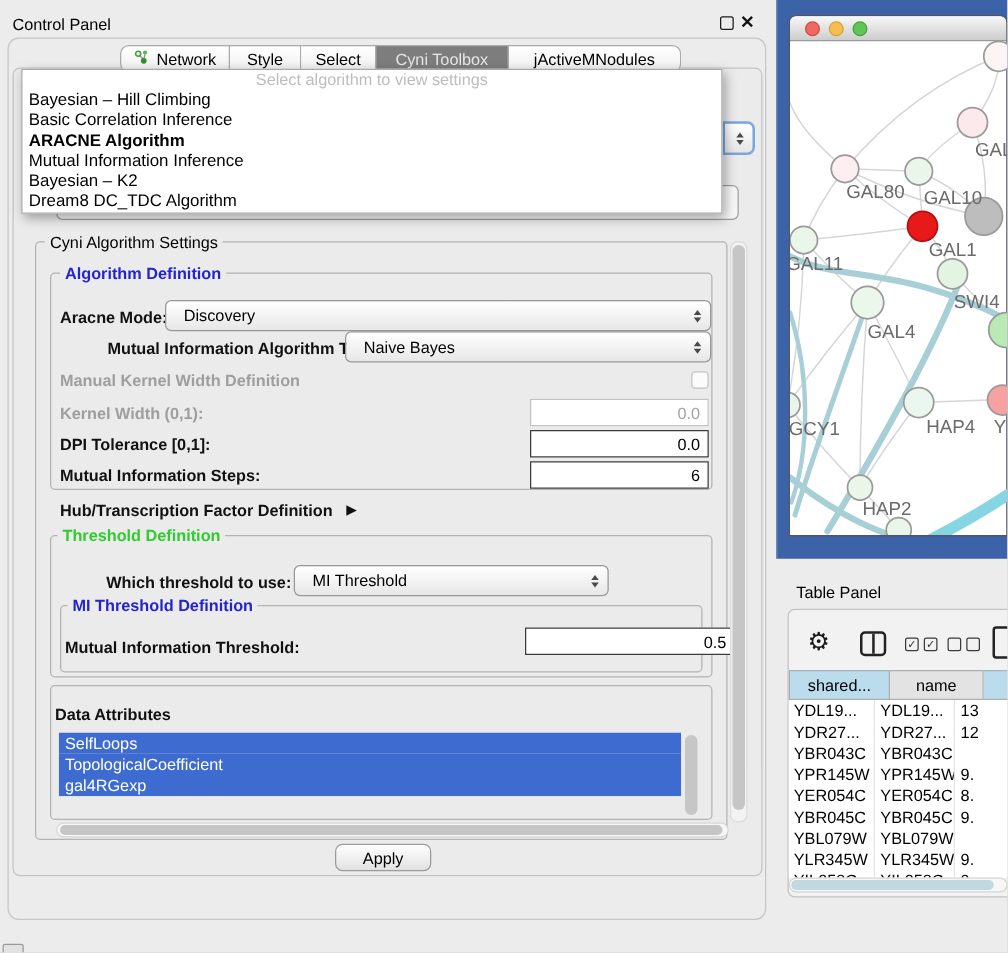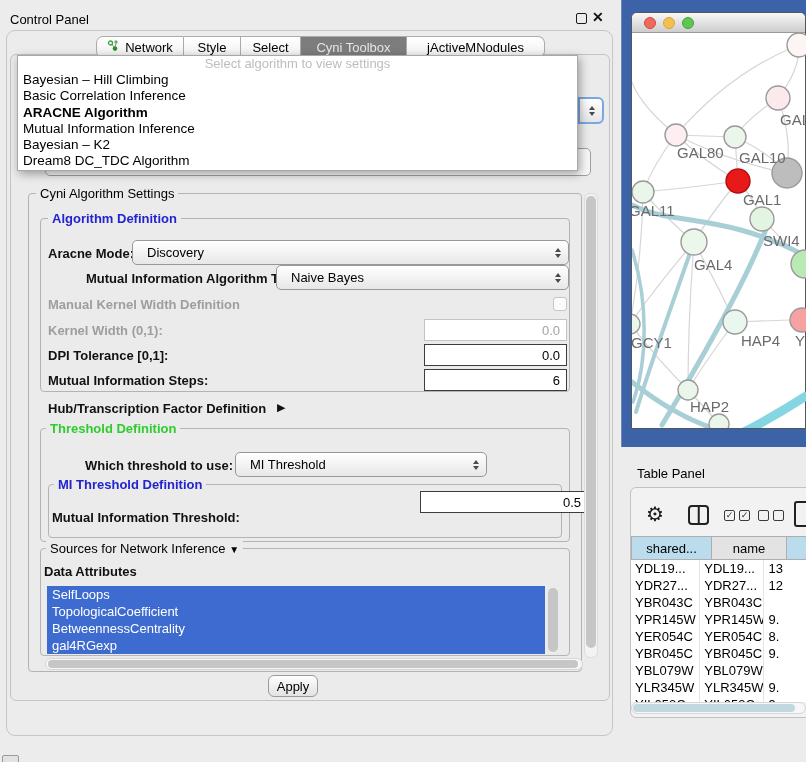--- a/index.html
+++ b/index.html
@@ -56,21 +56,21 @@
 
   .expander { position:absolute; font-size:11px; color:#111; }
 
   .attr-list { position:absolute; overflow:hidden; }
   .attr-item { height:17px; line-height:17px; background:#3e6bd0; color:#fff; font-size:13px; padding-left:5px; white-space:nowrap; }
 
   .vthumb,.hthumb { position:absolute; background:#c6c6c6; border-radius:5px; }
   .vtrack { position:absolute; background:#f3f3f3; border:1px solid #dcdcdc; border-radius:6px; }
   .htrack { position:absolute; background:#f7f7f7; border:1px solid #d6d6d6; border-radius:6px; }
 
-  .apply-btn { position:absolute; left:268px; top:675px; width:50px; height:22px; background:linear-gradient(#fefefe,#e2e2e2);
+  .apply-btn { position:absolute; left:268px; top:675px; width:77px; height:22px; background:linear-gradient(#fefefe,#e2e2e2);
                border:1px solid #9a9a9a; border-radius:6px; font-size:13px; color:#000; display:flex; align-items:center; justify-content:center; }
 
   
   .desktop { position:absolute; left:621px; top:0; width:185px; height:447px; background:#3c63a8; border-left:1px solid #7186b4; }
   .net-win { position:absolute; left:631px; top:12px; width:175px; height:417px; border:1px solid #55565a; border-radius:6px 6px 0 0; background:#fff; overflow:hidden; }
   .net-titlebar { position:absolute; left:0; top:0; width:100%; height:20px; background:linear-gradient(#f8f8f8,#cdcdcd); border-bottom:1px solid #9a9a9a; }
   .tlight { position:absolute; top:4px; width:12px; height:12px; border-radius:50%; }
   .net-canvas { position:absolute; left:632px; top:32px; }
 
   .tp-title { position:absolute; left:637px; top:466px; font-size:13px; color:#000; }
@@ -204,34 +204,29 @@
     <span class="spin">
         <i class="up"></i>
         <i class="dn"></i>
       </span>
   </div>
 
   <div class="gbox" style="left:48px; top:484px; width:514px; height:54px;"></div>
   <div class="legend blue" style="left:54px; top:477px;">MI Threshold Definition</div>
 
   <div class="flabel" style="left:52px; top:510px;">Mutual Information Threshold:</div>
-  <div class="field" style="left:420px; top:491px; width:168px;">
+  <div class="field" style="left:420px; top:502px; width:168px;">
     <span>0.5</span>
   </div>
 
   <div class="gbox" style="left:40px; top:548px; width:530px; height:108px;"></div>
-  <div class="legend" style="left:46px; top:541px;">
-    <span>Sources for Network Inference</span>
-    <span style="font-size:10px;">▼</span>
-  </div>
   <div class="flabel" style="left:44px; top:564px;">Data Attributes</div>
   <div class="attr-list" style="left:47px; top:586px; width:498px;">
       <div class="attr-item">SelfLoops</div>
       <div class="attr-item">TopologicalCoefficient</div>
-      <div class="attr-item">BetweennessCentrality</div>
       <div class="attr-item">gal4RGexp</div>
     </div>
   <div class="vthumb" style="left:548px; top:588px; width:10px; height:64px;"></div>
 
   <div class="vtrack" style="left:584px; top:193px; width:14px; height:465px;"></div>
   <div class="vthumb" style="left:586px; top:196px; width:10px; height:452px;"></div>
   <div class="htrack" style="left:45px; top:658px; width:538px; height:12px;"></div>
   <div class="hthumb" style="left:48px; top:660px; width:530px; height:8px;"></div>
 
   <div class="apply-btn">Apply</div>

